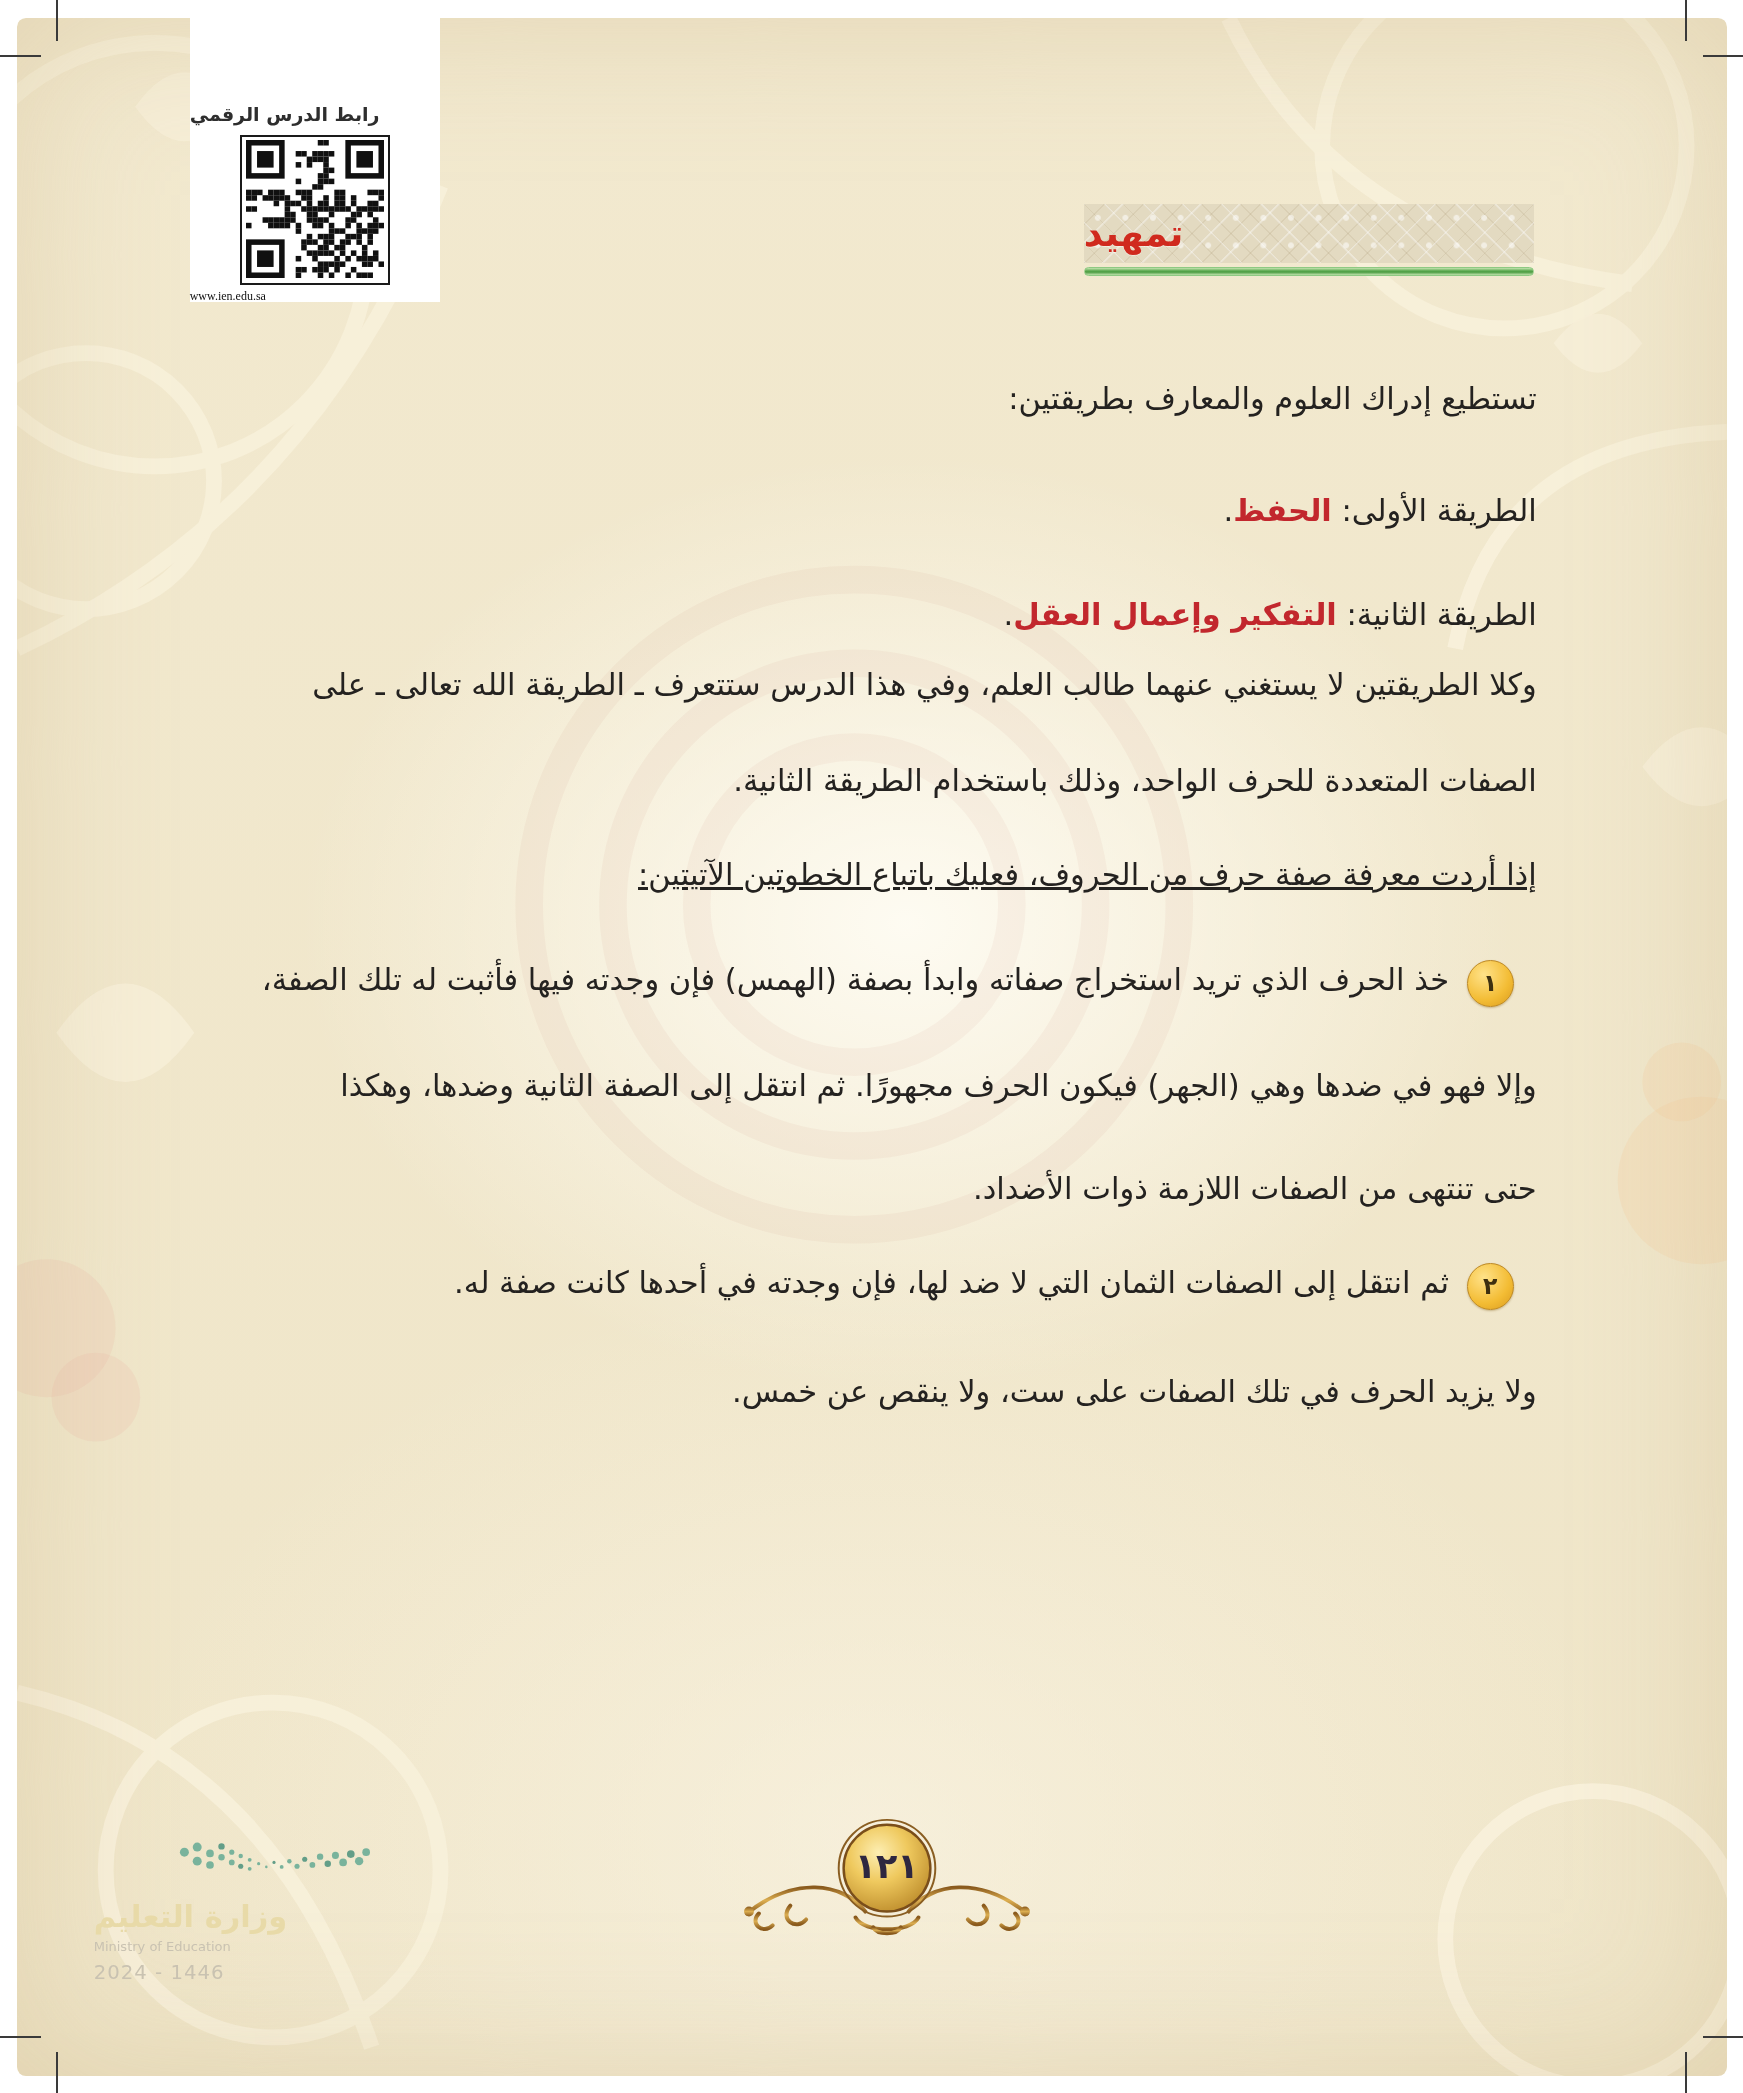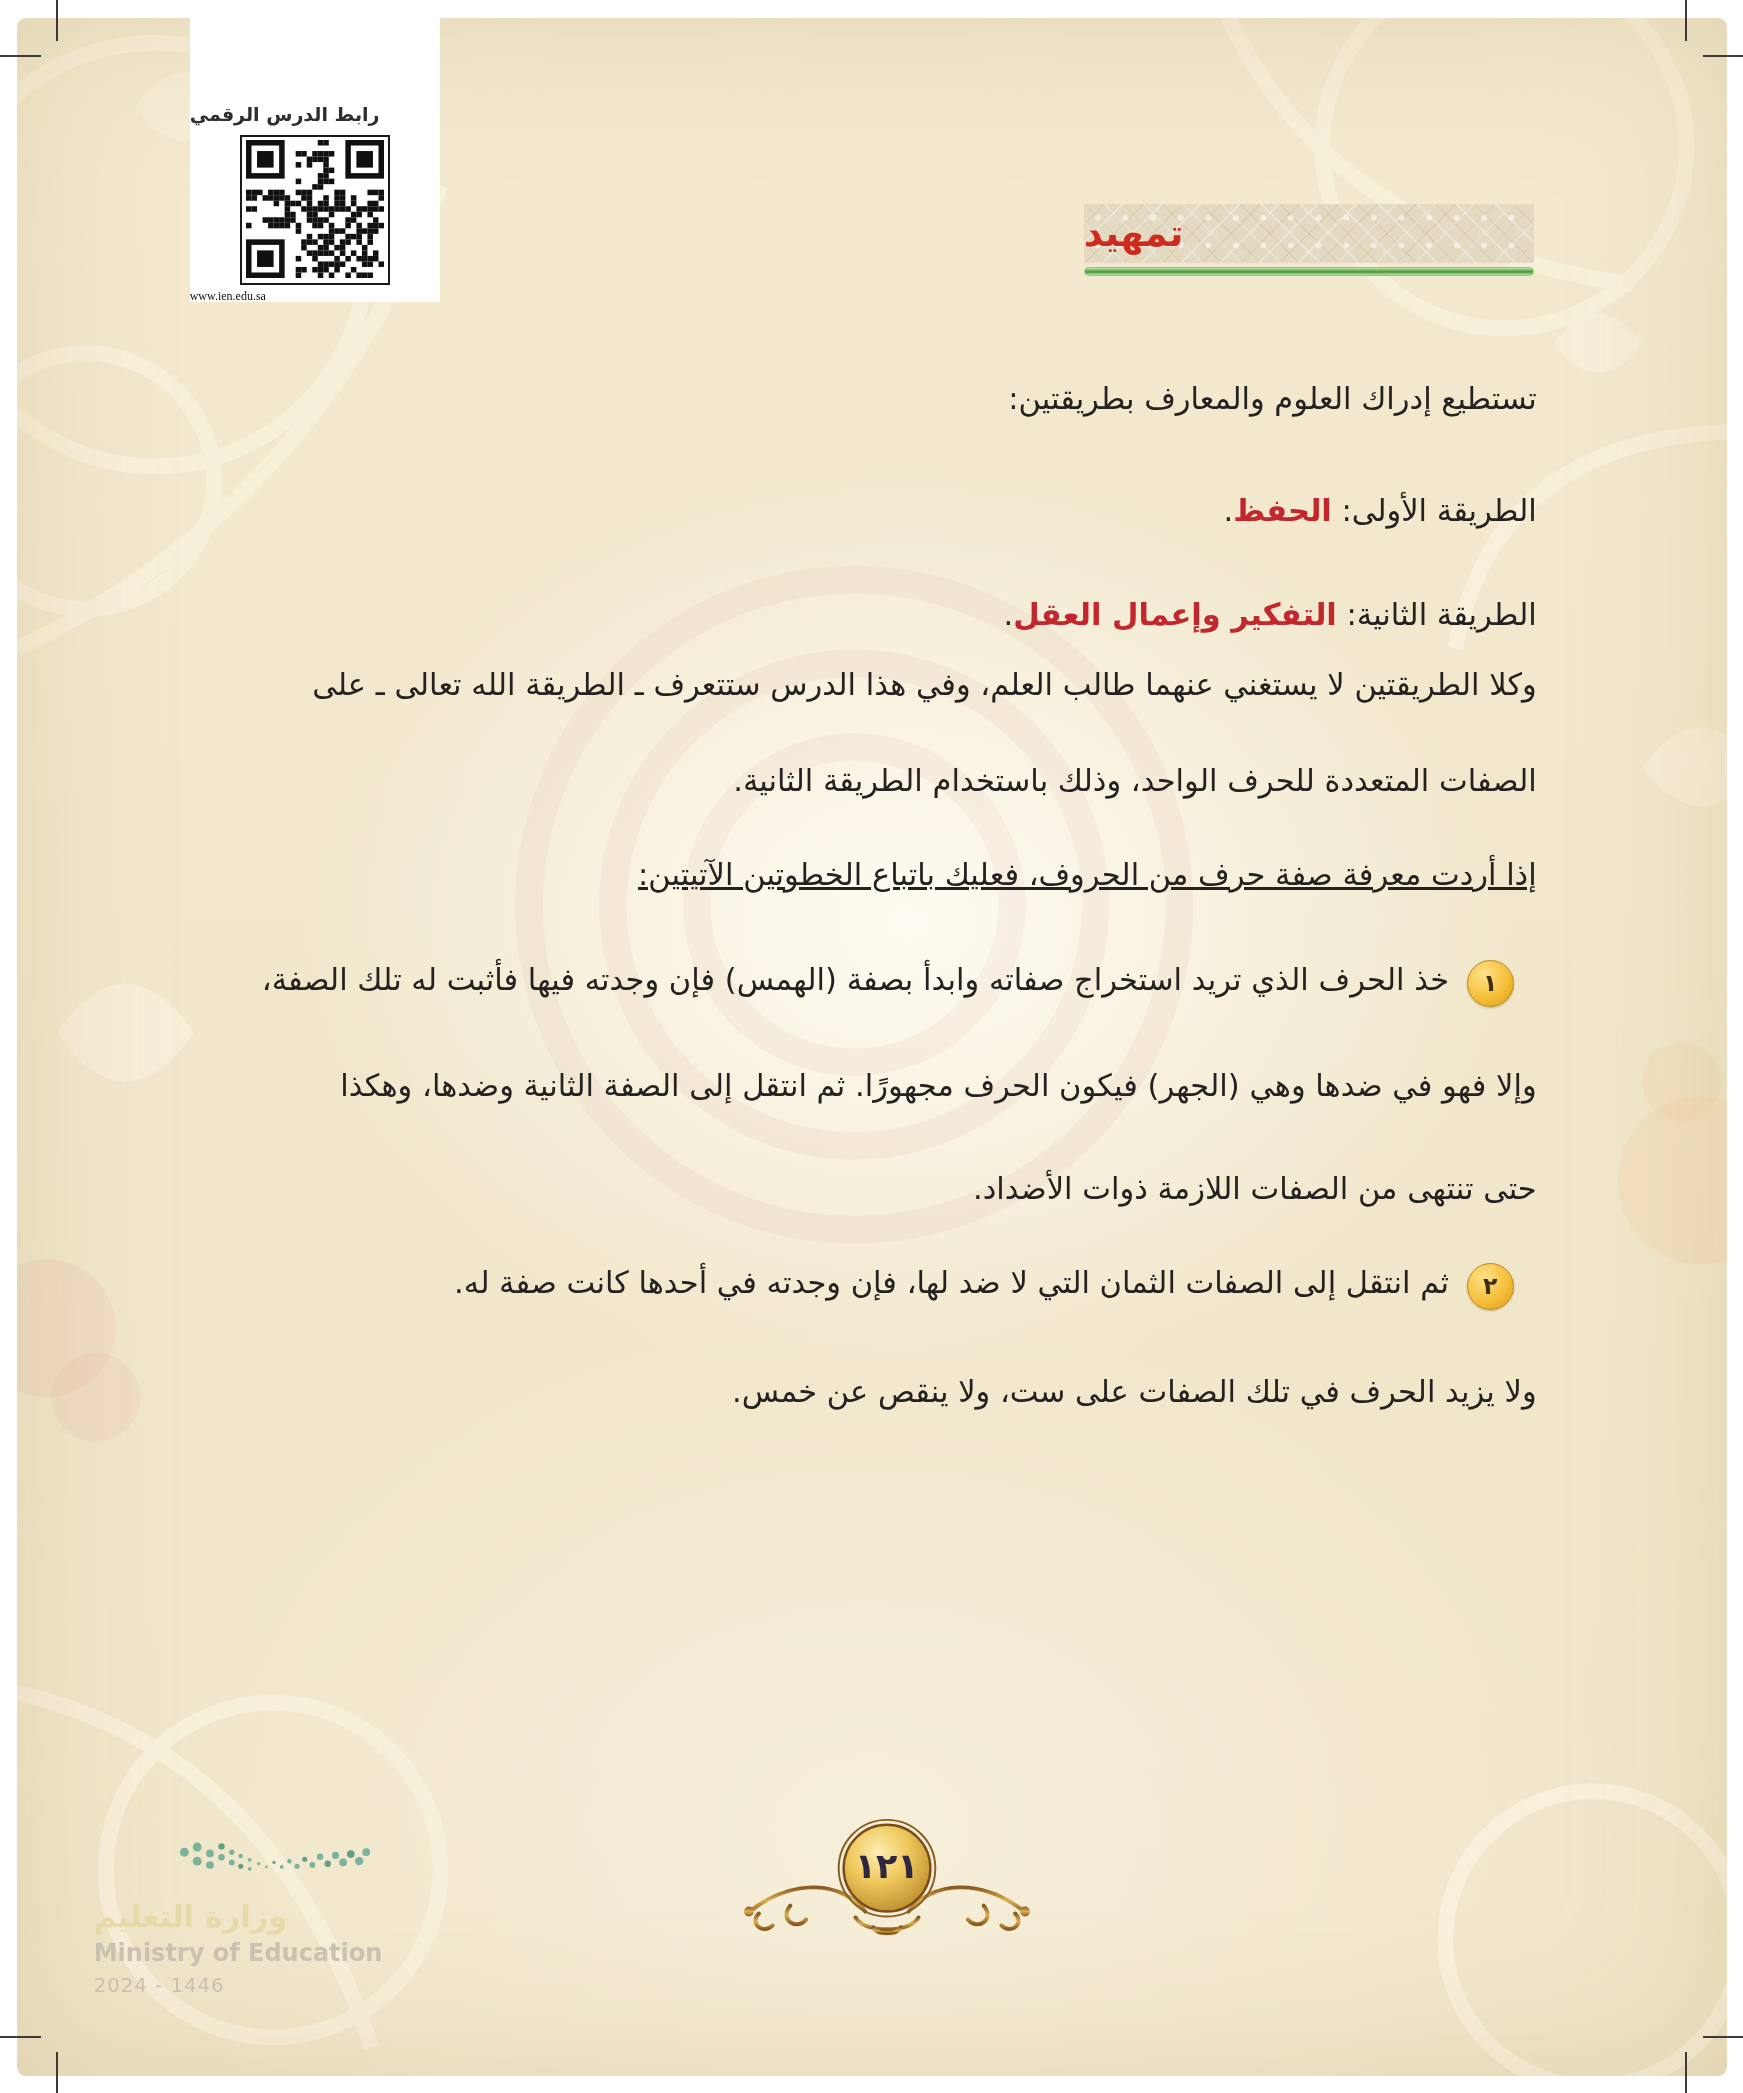--- a/index.html
+++ b/index.html
@@ -80,21 +80,21 @@
   .emblem{position:absolute;left:722px;top:1793px;width:296px;height:138px;z-index:3;}
   .emblem svg{position:absolute;inset:0;width:100%;height:100%;}
   .page-number{
     position:absolute;left:0;right:0;top:35px;text-align:center;z-index:4;
     font-size:35px;font-weight:bold;color:#2e2740;
   }
   
   .moe{position:absolute;left:77px;top:1817px;width:315px;z-index:3;text-align:left;}
   .moe-dots{margin-left:84px;width:192px;height:51px;display:block;}
   .moe-ar{font-size:30.5px;font-weight:bold;color:#e8daa8;direction:rtl;text-align:left;margin-top:13.8px;}
-  .moe-en{font-size:24px;color:#c9c2b1;margin-top:4.9px;font-weight:bold;}
+  .moe-en{font-size:13px;color:#c9c2b1;margin-top:4.9px;}
   .moe-yr{font-size:19.7px;color:#c9c2b1;margin-top:6.9px;letter-spacing:1px;}
 </style>
 </head>
 <body>
 
 <div class="crop v" style="left:56px;top:0;"></div>
 <div class="crop h" style="top:55px;left:0;"></div>
 <div class="crop v" style="left:1685px;top:0;"></div>
 <div class="crop h" style="top:55px;right:0;"></div>
 <div class="crop v" style="left:56px;bottom:0;"></div>

